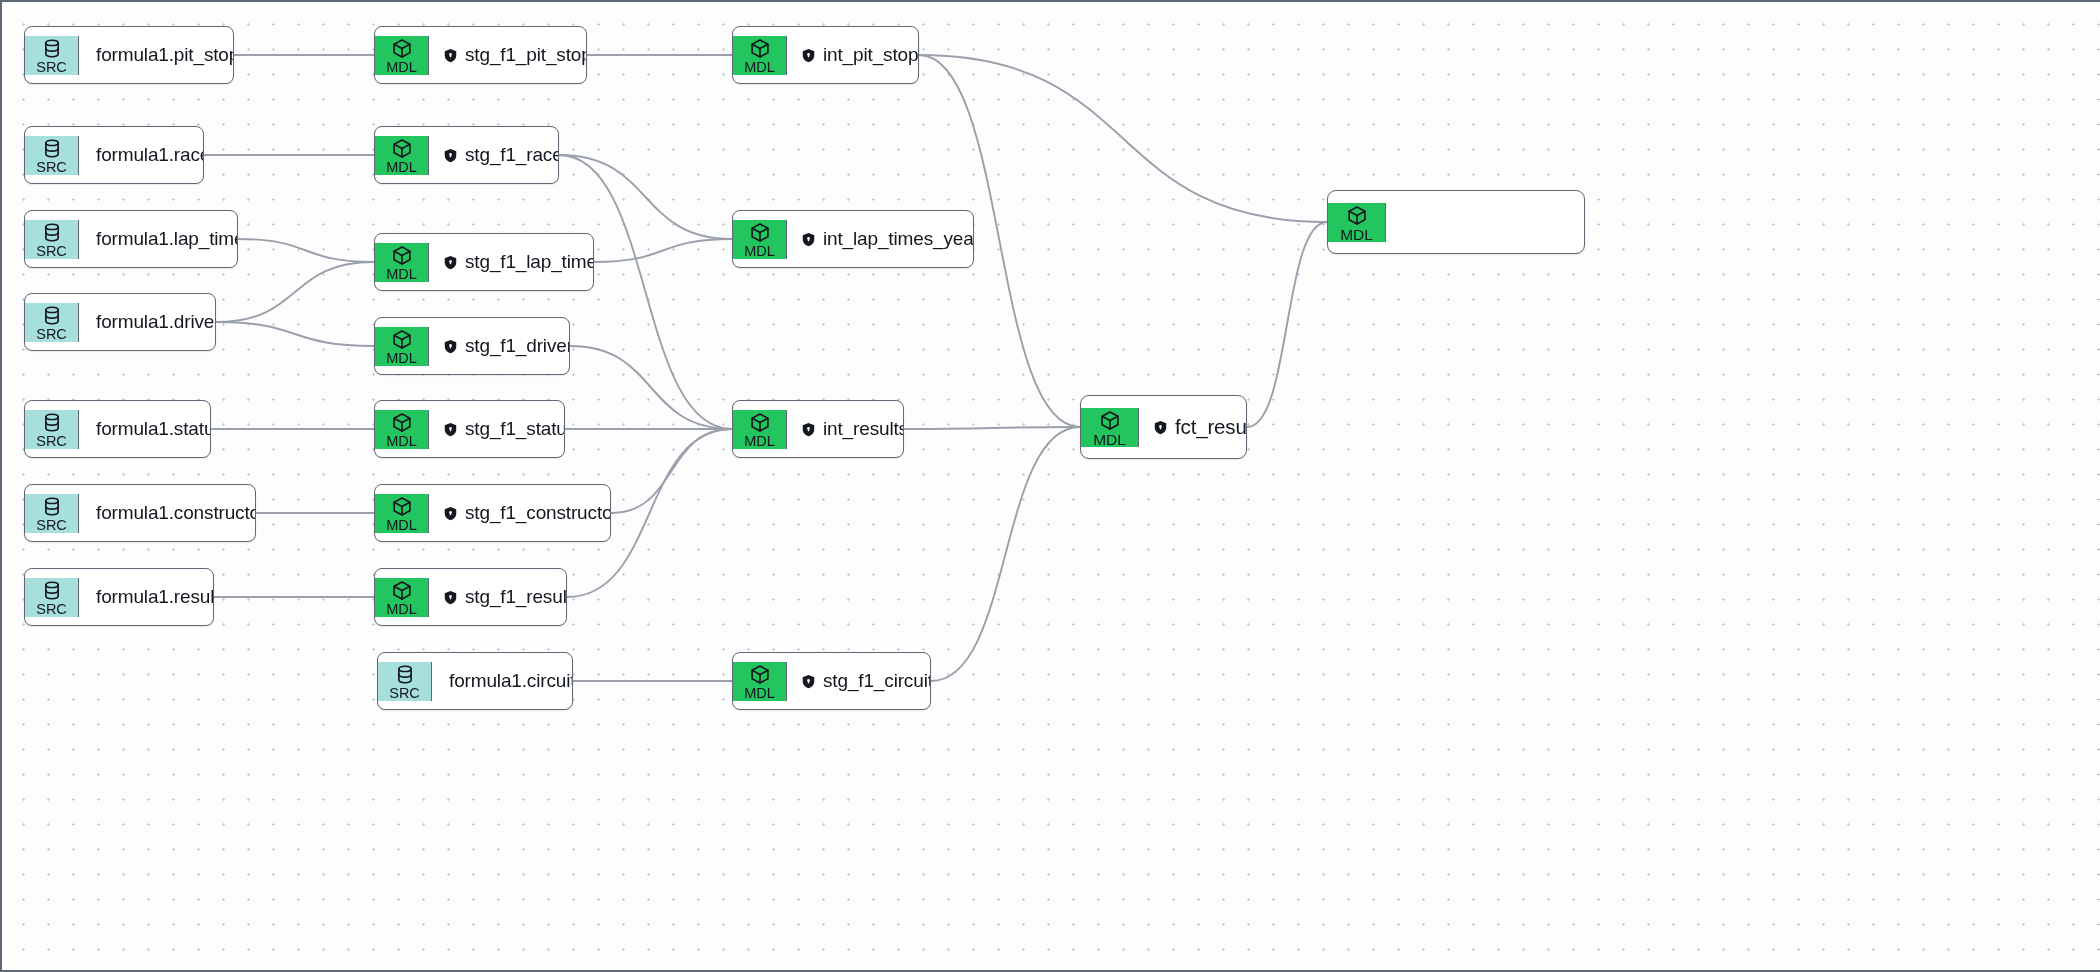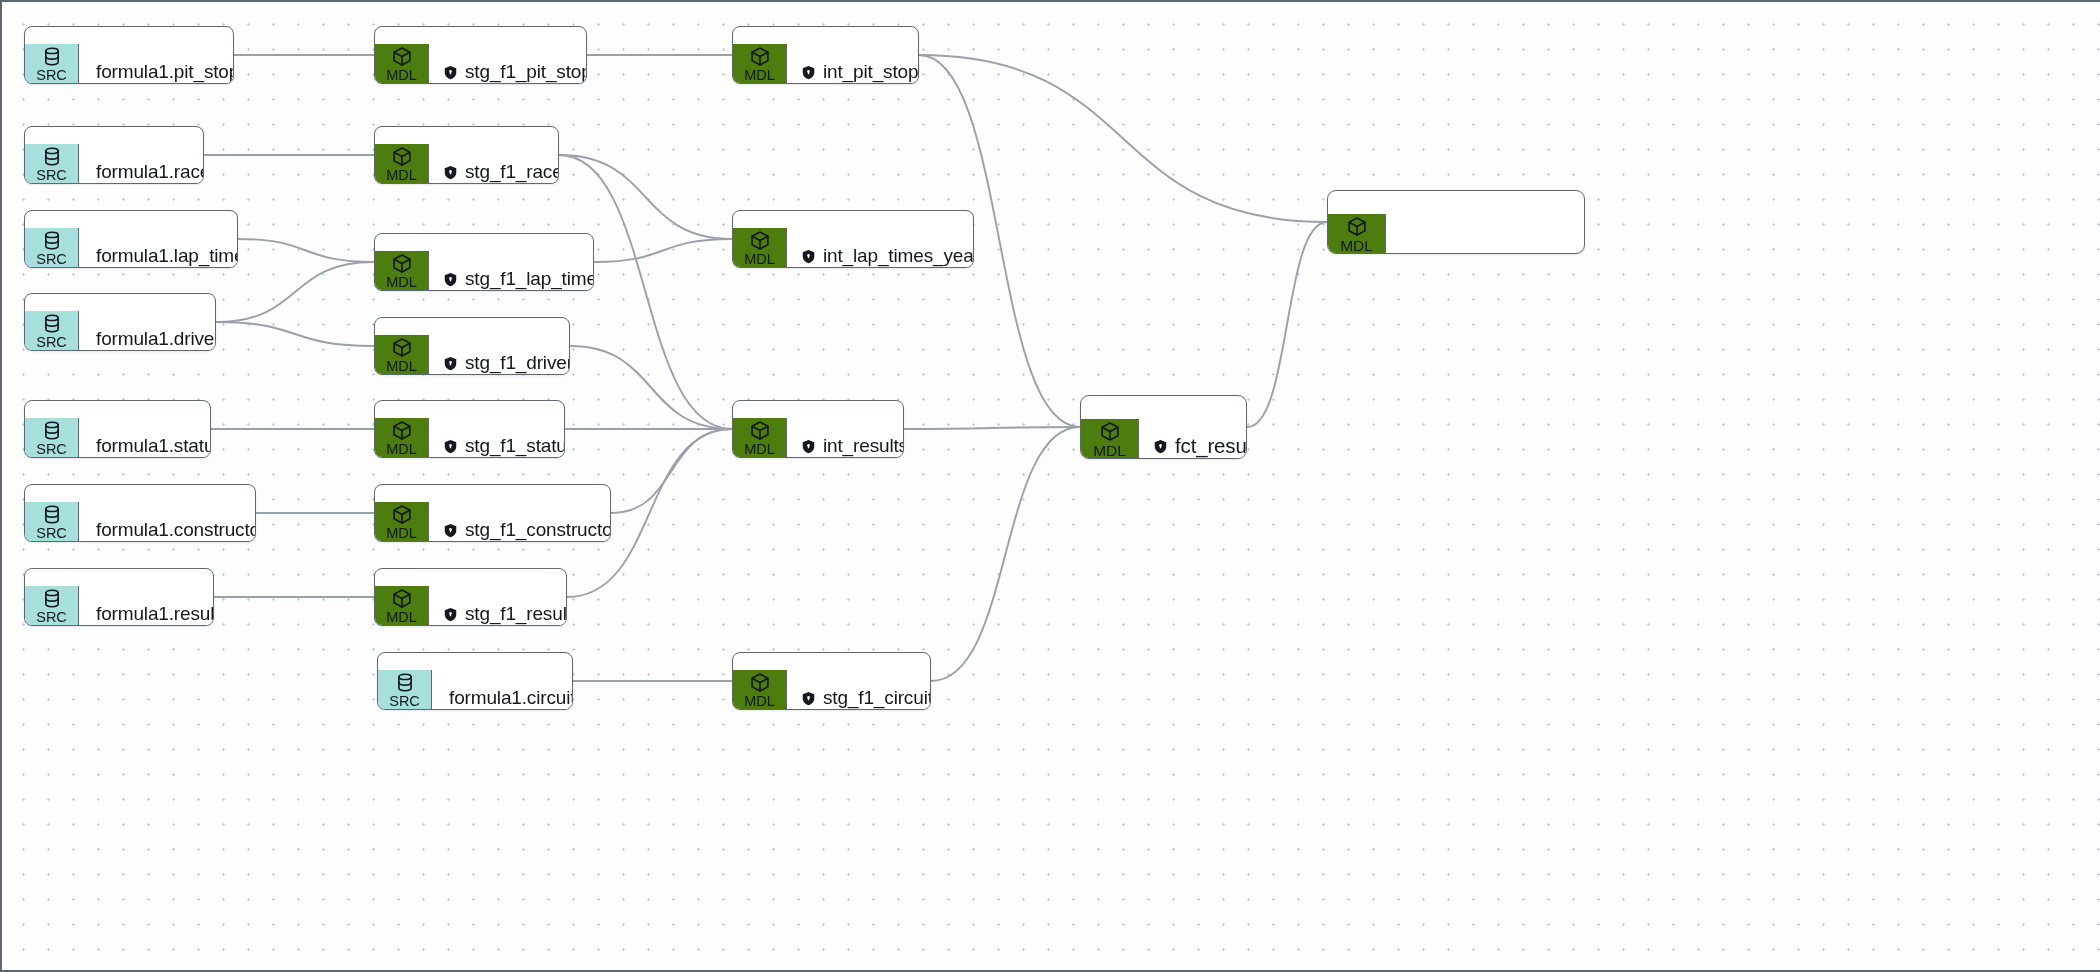--- a/index.html
+++ b/index.html
@@ -38,21 +38,21 @@
   .edge-path {
     fill: none;
     stroke: #9aa0ab;
     stroke-width: 1.9;
     stroke-linecap: round;
   }
 
   .node {
     position: absolute;
     display: flex;
-    align-items: flex-end;
+    align-items: center;
     height: 58px;
     border: 1.7px solid #5f6775;
     border-radius: 8px;
     background: #ffffff;
     box-sizing: border-box;
     overflow: hidden;
     box-shadow: 0 1px 1.5px rgba(40,45,60,0.10);
   }
   .node.big {
     height: 64px;
@@ -66,21 +66,21 @@
     flex-direction: column;
     align-items: center;
     justify-content: center;
     border-right: 1.7px solid #5f6775;
     box-sizing: border-box;
     padding-top: 2px;
   }
   .node.big .node-badge { width: 58px; }
 
   .badge-src { background: #a6dfdb; }
-  .badge-mdl { background: #4d7c0f; }
+  .badge-mdl { background: #22c55e; }
 
   .badge-glyph {
     width: 22px;
     height: 21px;
     display: block;
     margin-bottom: 0px;
   }
   .badge-glyph svg { display: block; width: 100%; height: 100%; }
 
   .badge-text {

